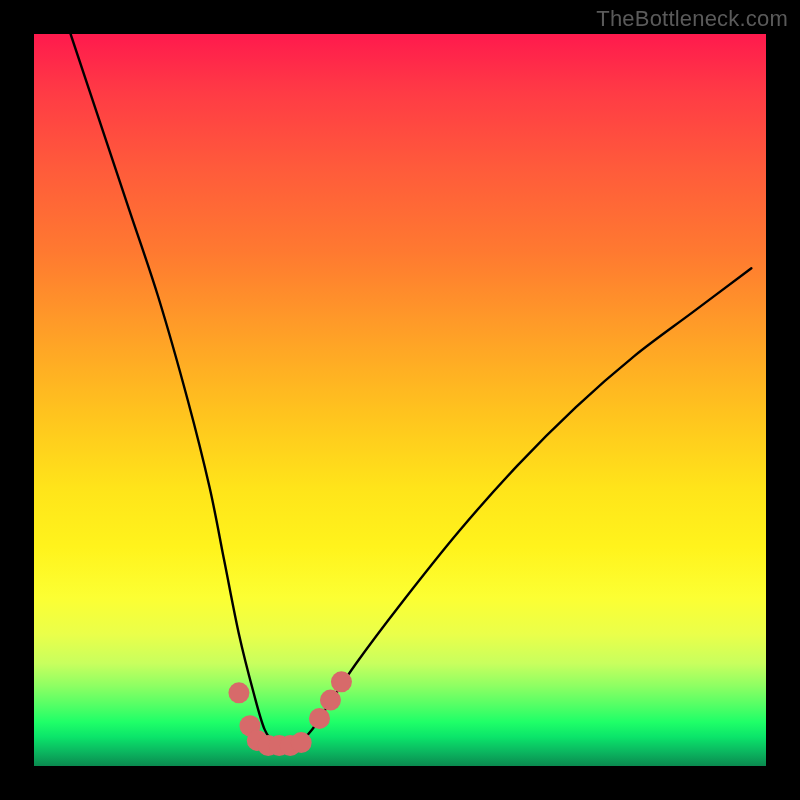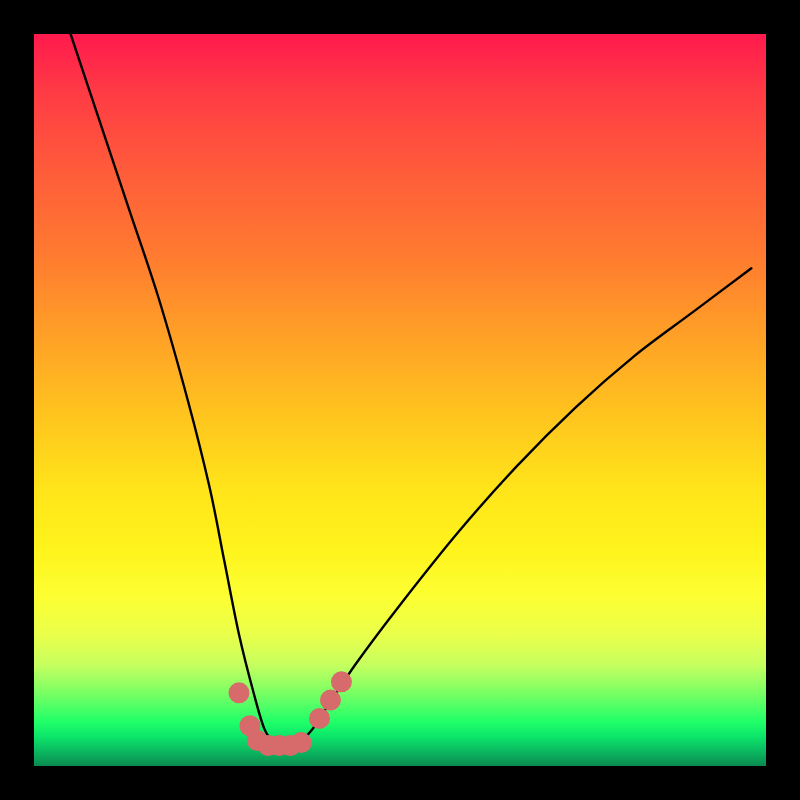--- a/index.html
+++ b/index.html
@@ -64,20 +64,21 @@
     top: 0;
     width: 732px;
     height: 732px;
   }
 </style>
 </head>
 <body>
 
 <div class="frame">
 
+  <div class="attribution">TheBottleneck.com</div>
 
   <div class="plot-area">
     <svg class="curve" viewBox="0 0 732 732" preserveAspectRatio="none">
       <path id="curve-path" fill="none" stroke="#000000" stroke-width="2.4" stroke-linecap="round" d="M36.60 0.00 C 41.48 14.64, 56.12 58.56, 65.88 87.84 C 75.64 117.12, 85.40 146.40, 95.16 175.68 C 104.92 204.96, 114.68 231.80, 124.44 263.52 C 134.20 295.24, 145.18 334.28, 153.72 366.00 C 162.26 397.72, 169.58 427.00, 175.68 453.84 C 181.78 480.68, 185.44 502.64, 190.32 527.04 C 195.20 551.44, 200.08 578.28, 204.96 600.24 C 209.84 622.20, 215.33 642.94, 219.60 658.80 C 223.87 674.66, 226.92 686.86, 230.58 695.40 C 234.24 703.94, 237.90 706.99, 241.56 710.04 C 245.22 713.09, 248.88 713.70, 252.54 713.70 C 256.20 713.70, 259.25 713.09, 263.52 710.04 C 267.79 706.99, 273.28 701.50, 278.16 695.40 C 283.04 689.30, 285.48 684.42, 292.80 673.44 C 300.12 662.46, 309.88 646.60, 322.08 629.52 C 334.28 612.44, 348.92 592.92, 366.00 570.96 C 383.08 549.00, 405.04 520.94, 424.56 497.76 C 444.08 474.58, 463.60 452.62, 483.12 431.88 C 502.64 411.14, 522.16 391.62, 541.68 373.32 C 561.20 355.02, 580.72 337.94, 600.24 322.08 C 619.76 306.22, 639.28 292.80, 658.80 278.16 C 678.32 263.52, 707.60 241.56, 717.36 234.24"></path>
       <g id="markers">
           <circle cx="204.96" cy="658.80" r="10.5" fill="#d76a6a"></circle>
           <circle cx="215.94" cy="691.74" r="10.5" fill="#d76a6a"></circle>
           <circle cx="223.26" cy="706.38" r="10.5" fill="#d76a6a"></circle>
           <circle cx="234.24" cy="711.50" r="10.5" fill="#d76a6a"></circle>
           <circle cx="245.22" cy="711.50" r="10.5" fill="#d76a6a"></circle>

